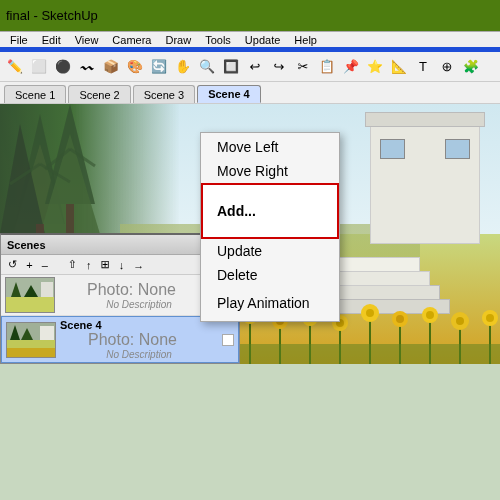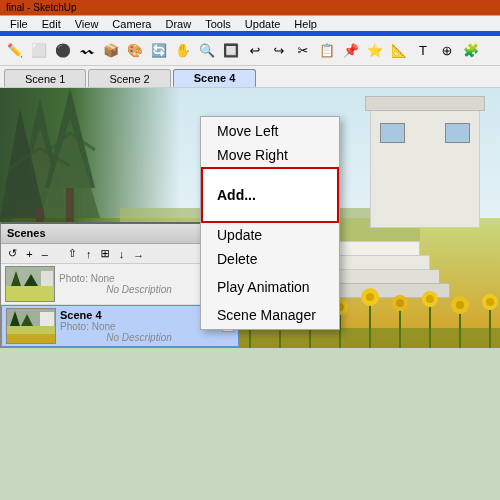--- a/index.html
+++ b/index.html
@@ -7,27 +7,27 @@
       width: 500px;
       height: 500px;
       overflow: hidden;
       font-family: 'Segoe UI', Tahoma, Geneva, Verdana, sans-serif;
       font-size: 12px;
       background: #c8d8c0;
     }
 
     
     #title-bar {
-      background: #c2410c;
-      height: 16px;
+      background: #4d7c0f;
+      height: 32px;
       display: flex;
       align-items: center;
       padding: 0 6px;
       border-bottom: 1px solid #aaa;
-      font-size: 10px;
+      font-size: 13px;
       color: #000;
     }
 
     
     #menu-bar {
       background: #f0f0f0;
       height: 20px;
       display: flex;
       align-items: center;
       padding: 0 4px;
@@ -67,21 +67,21 @@
     #tabs-row {
       background: #f0f0f0;
       height: 22px;
       display: flex;
       align-items: flex-end;
       padding: 0 4px;
       border-bottom: 1px solid #ccc;
       position: relative;
     }
     .tab {
-      padding: 2px 20px;
+      padding: 2px 10px;
       font-size: 11px;
       border: 1px solid #aaa;
       border-bottom: none;
       background: #e0e0e0;
       cursor: pointer;
       height: 18px;
       display: flex;
       align-items: center;
       margin-right: 2px;
       border-radius: 3px 3px 0 0;
@@ -166,20 +166,21 @@
       background: #f0f0f0;
       border: 1px solid #888;
       border-top: 2px solid #666;
     }
     #scenes-header {
       background: linear-gradient(to bottom, #e0e0e0, #c8c8c8);
       padding: 3px 6px;
       font-size: 11px;
       font-weight: bold;
       display: flex;
+      align-items: center;
       justify-content: space-between;
       border-bottom: 1px solid #aaa;
     }
     #scenes-toolbar {
       display: flex;
       align-items: center;
       padding: 2px 4px;
       gap: 3px;
       border-bottom: 1px solid #ccc;
       background: #ececec;
@@ -221,21 +222,22 @@
       font-size: 10px;
       color: #333;
     }
     .scene-name {
       font-weight: bold;
       font-size: 11px;
       color: #000;
     }
     .scene-photo {
       color: #888;
-      font-size: 10px;
+      font-size: 16px;
+      margin-left: 28px;
     }
     .scene-desc {
       color: #888;
       font-size: 10px;
       font-style: italic;
       text-align: center;
     }
     .scene-check {
       width: 12px;
       height: 12px;
@@ -280,32 +282,32 @@
   <div class="toolbar-btn">⭐</div>
   <div class="toolbar-btn">📐</div>
   <div class="toolbar-btn">T</div>
   <div class="toolbar-btn">⊕</div>
   <div class="toolbar-btn">🧩</div>
 </div>
 
 <div id="tabs-row">
   <div class="tab">Scene 1</div>
   <div class="tab">Scene 2</div>
+  <div class="tab">Scene 3</div>
   <div class="tab active">Scene 4</div>
 
   <div id="context-menu">
     <div class="ctx-item">Move Left</div>
     <div class="ctx-item">Move Right</div>
     <div class="ctx-item highlighted">Add...</div>
     <div class="ctx-item">Update</div>
     <div class="ctx-item">Delete</div>
     <div class="ctx-separator"></div>
     <div class="ctx-item">Play Animation</div>
     <div class="ctx-separator"></div>
-    <div class="ctx-item">Scene Manager</div>
   </div>
 </div>
 
 <div id="main-viewport">
 
   <div class="sky"></div>
 
   <div class="ground"></div>
 
   <div class="tree-area">

